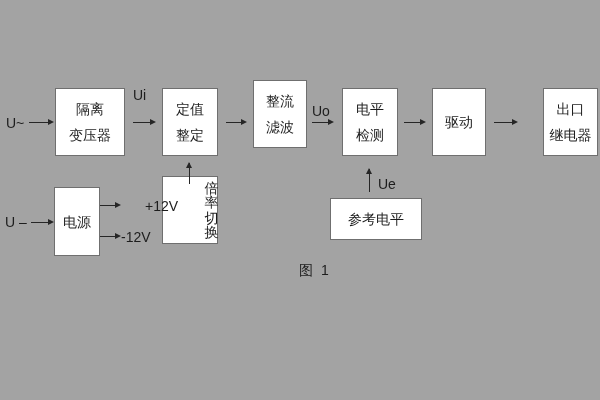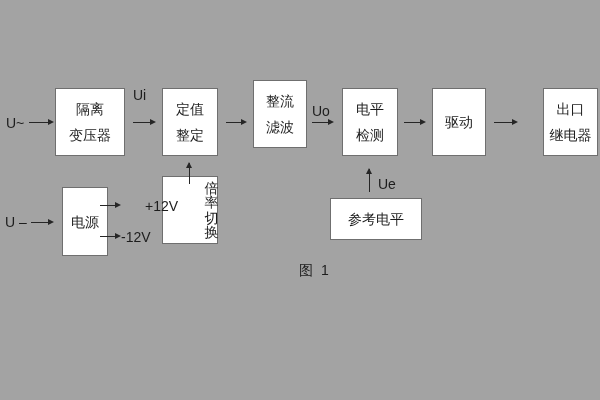--- a/index.html
+++ b/index.html
@@ -104,21 +104,21 @@
   <div class="box" style="left:342px; top:88px; width:56px; height:68px;">
     <span>电平</span>
     <span>检测</span>
   </div>
 
   <div class="box" style="left:523px; top:88px; width:55px; height:68px;margin-left:20px;">
     <span>出口</span>
     <span>继电器</span>
   </div>
 
-  <div class="box single" style="left:54px; top:187px; width:46px; height:69px;margin-left:8px;">
+  <div class="box single" style="left:54px; top:187px; width:46px; height:69px;">
     <span>电源</span>
   </div>
 
   <div class="box" style="left:162px; top:176px; width:56px; height:68px;padding-left:43px;">
     <span>倍率</span>
     <span>切换</span>
   </div>
 
   <div class="box single" style="left:330px; top:198px; width:92px; height:42px;">
     <span>参考电平</span>

